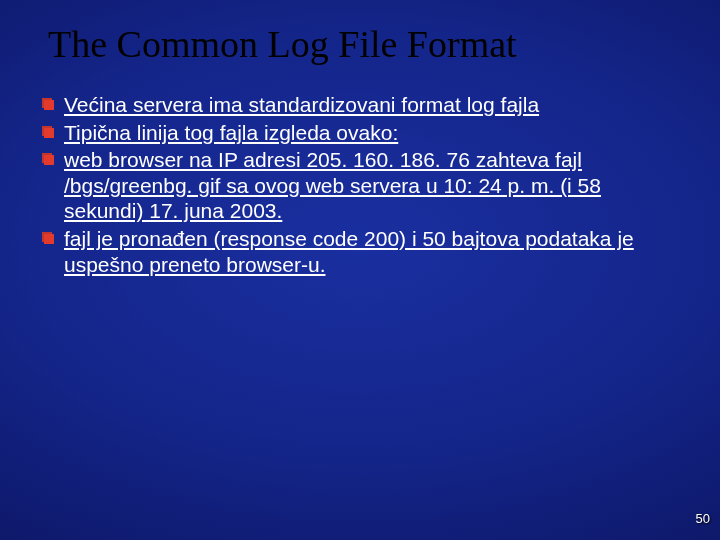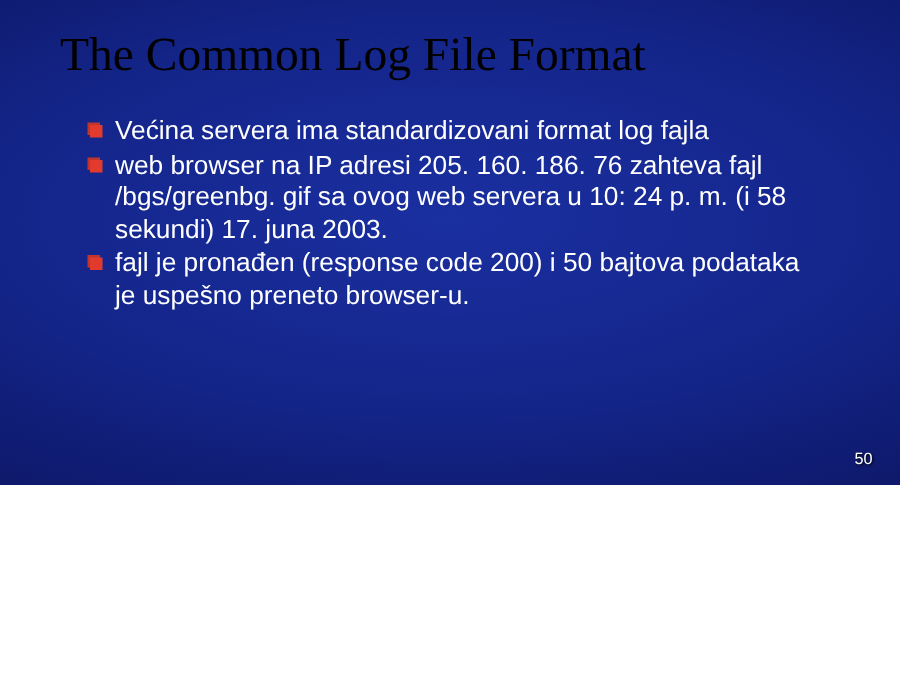--- a/index.html
+++ b/index.html
@@ -4,37 +4,38 @@
 <style>
   html, body {
     margin: 0;
     padding: 0;
     width: 720px;
     height: 540px;
     overflow: hidden;
   }
   .slide {
     width: 720px;
-    height: 388px;
+    height: 540px;
     background: radial-gradient(ellipse 140% 110% at 50% 45%, #1a2fa0 0%, #14258a 35%, #0c1560 70%, #050830 100%);
     position: relative;
     font-family: Arial, Helvetica, sans-serif;
     color: #ffffff;
     box-sizing: border-box;
   }
   .title {
     font-family: "Times New Roman", Times, serif;
     color: #000000;
     font-size: 38px;
     font-weight: normal;
     padding: 22px 40px 8px 48px;
     letter-spacing: 0px;
   }
   .content {
-    padding: 18px 60px 0 70px;
+    padding: 18px 60px 0 42px;
+    text-decoration: underline;
   }
   .item {
     display: flex;
     align-items: flex-start;
     margin-bottom: 2px;
     font-size: 21px;
     line-height: 1.22;
   }
   .bullet {
     flex: 0 0 auto;
@@ -58,21 +59,21 @@
     left: 2px;
     width: 10px;
     height: 10px;
     background: #e23b2e;
   }
   .text {
     flex: 1 1 auto;
   }
   .page-num {
     position: absolute;
-    right: 22px;
+    right: 10px;
     bottom: 14px;
     font-size: 13px;
     color: #ffffff;
     text-shadow: 1px 1px 2px #000;
   }
 </style>
 </head>
 <body>
 
 <div class="slide">
@@ -80,20 +81,27 @@
   <div class="content">
 
     <div class="item">
       <div class="bullet">
         <div class="sq-back"></div>
           <div class="sq-front"></div>
       </div>
       <div class="text">Većina servera ima standardizovani format log fajla</div>
     </div>
 
+    <div class="item">
+      <div class="bullet">
+        <div class="sq-back"></div>
+          <div class="sq-front"></div>
+      </div>
+      <div class="text">Tipična linija tog fajla izgleda ovako:</div>
+    </div>
 
 
     <div class="item">
       <div class="bullet">
         <div class="sq-back"></div>
           <div class="sq-front"></div>
       </div>
       <div class="text">web browser na IP adresi 205. 160. 186. 76 zahteva fajl /bgs/greenbg. gif sa ovog web servera u 10: 24 p. m. (i 58 sekundi) 17. juna 2003.</div>
     </div>
 

